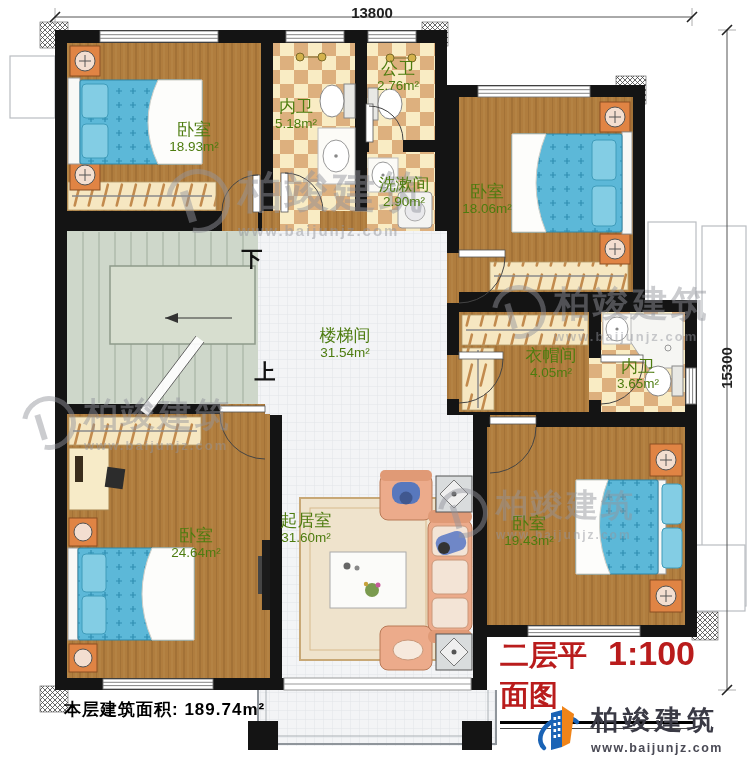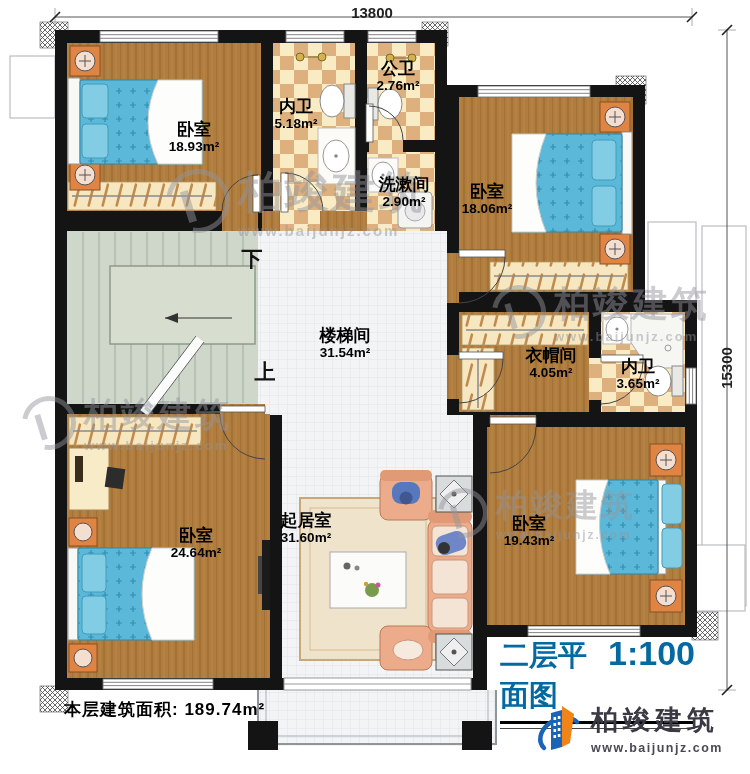--- a/index.html
+++ b/index.html
@@ -1,20 +1,20 @@
 <!DOCTYPE html>
 <html><head>
 <meta charset="utf-8">
 <style>
   html,body{margin:0;padding:0;background:#fff;}
   #canvas{position:relative;width:750px;height:774px;background:#fff;overflow:hidden;
           font-family:"Liberation Sans","DejaVu Sans",sans-serif;}
   #plan-svg{position:absolute;left:0;top:0;}
-  .lbl{position:absolute;transform:translate(-50%,-50%);text-align:center;color:#000000;
-       font-weight:bold;line-height:1.12;white-space:nowrap;z-index:30;}
+  .lbl{position:absolute;transform:translate(-50%,-50%);text-align:center;color:#4d7c0f;
+       font-weight:normal;line-height:1.12;white-space:nowrap;z-index:30;}
   .lbl .nm{font-size:17px;display:block;}
   .lbl .ar{font-size:13.5px;display:block;}
   .stairlbl{position:absolute;transform:translate(-50%,-50%);font-size:21px;font-weight:bold;color:#111;z-index:30;}
   .dim{position:absolute;font-size:15px;font-weight:bold;color:#222;z-index:30;}
   .dim.top{left:372px;top:12px;transform:translate(-50%,-50%);}
   .dim.right{left:726px;top:368px;transform:translate(-50%,-50%) rotate(-90deg);}
   
   .wm{position:absolute;display:flex;align-items:center;gap:8px;color:#93959d;opacity:.48;z-index:20;}
   .wm .circ{border:5px solid #93959d;border-left-color:transparent;border-radius:50%;
             transform:rotate(-35deg);position:relative;flex:none;}
@@ -25,21 +25,21 @@
   .wm .st{font-weight:bold;letter-spacing:2px;}
   .wm-a .circ{width:54px;height:54px;}
   .wm-a .nm{font-size:44px;} .wm-a .st{font-size:15px;}
   .wm-b .circ{width:44px;height:44px;}
   .wm-b .nm{font-size:36px;} .wm-b .st{font-size:13px;}
   .wm-c .circ{width:44px;height:44px;}
   .wm-c .nm{font-size:34px;} .wm-c .st{font-size:13px;}
   .wm-d .circ{width:40px;height:40px;}
   .wm-d .nm{font-size:32px;} .wm-d .st{font-size:12px;}
   
-  #titleblock{position:absolute;left:500px;top:634px;width:195px;z-index:30;color:#0369a1;}
+  #titleblock{position:absolute;left:500px;top:634px;width:195px;z-index:30;color:#b91c1c;}
   #titleblock .row{display:flex;align-items:baseline;gap:12px;}
   #titleblock .t1{font-size:29px;font-weight:bold;}
   #titleblock .t2{font-size:34px;font-weight:600;}
   #titleblock .ln1{margin-top:5px;height:3px;background:#000;}
   #titleblock .ln2{margin-top:4px;height:1px;background:#444;}
   
   #footer{position:absolute;left:64px;top:698px;z-index:30;color:#000000;font-weight:bold;font-size:17px;}
   #footer .row{margin-bottom:9px;letter-spacing:1px;}
   
   #brand{position:absolute;left:534px;top:700px;display:flex;align-items:center;gap:9px;z-index:30;}

